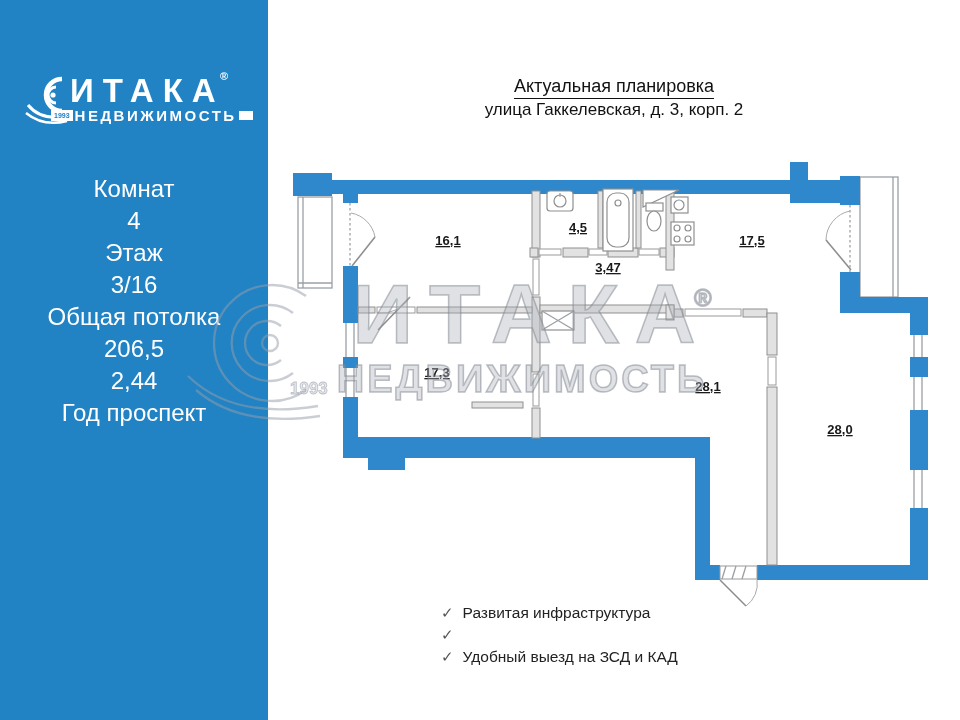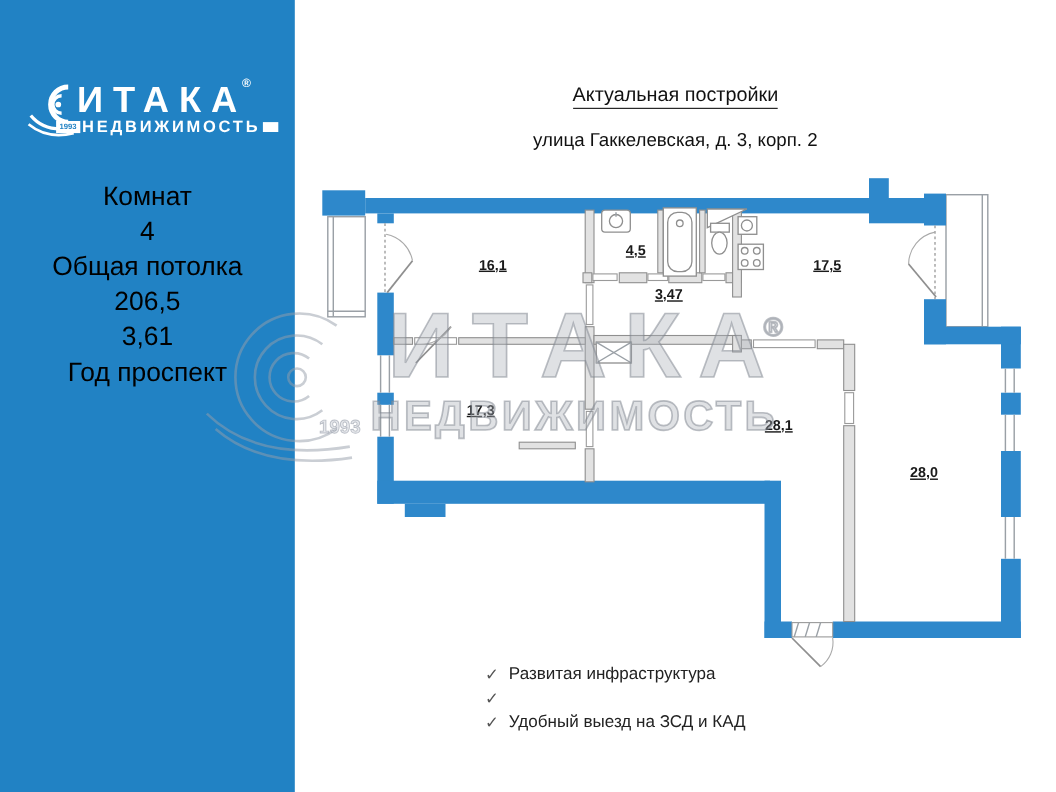--- a/index.html
+++ b/index.html
@@ -11,26 +11,26 @@
   .sidebar { position:absolute; left:0; top:0; width:268px; height:720px; background:#2182c4; }
   .logo-row { position:absolute; left:24px; top:70px; width:230px; height:62px; }
   .logo-swirl { position:absolute; left:0; top:0; }
   .logo-brand { position:absolute; left:46px; top:2px; color:#fff; font-size:33px; font-weight:bold; letter-spacing:9px; white-space:nowrap; }
   .logo-reg { position:absolute; left:196px; top:0px; color:#fff; font-size:11px; font-weight:bold; }
   .logo-tagrow { position:absolute; left:27px; top:38px; display:flex; align-items:center; gap:2px; }
   .logo-yearbox { background:#fff; color:#2182c4; font-size:7px; font-weight:bold; padding:2px 3px; line-height:1; }
   .logo-tagline { color:#fff; font-size:15px; font-weight:bold; letter-spacing:2.5px; line-height:1; white-space:nowrap; }
   .logo-endbox { width:14px; height:9px; background:#fff; display:inline-block; }
 
-  .facts { position:absolute; left:0; top:163px; width:268px; text-align:center; color:#000000; font-size:24px; line-height:32px; }
+  .facts { position:absolute; left:0; top:173px; width:268px; text-align:center; color:#ffffff; font-size:24px; line-height:32px; }
 
   
   .plan-header { position:absolute; left:268px; top:76px; width:692px; text-align:center; color:#111; }
   .plan-title { display:inline-block; font-size:18px; border-bottom:1.5px solid #111; padding-bottom:1px; }
-  .plan-address { margin-top:19px; font-size:17px; }
+  .plan-address { margin-top:1px; font-size:17px; }
 
   
   .plan-svg { position:absolute; left:290px; top:145px; }
   .wall { fill:#2e88cb; }
   .gwall { fill:#e2e2e2; stroke:#8f8f8f; stroke-width:1; }
   .thinline { stroke:#9aa0a6; stroke-width:1.3; fill:none; }
   .fixture { stroke:#8f8f8f; stroke-width:1.2; fill:#fff; }
   .door-dotted { stroke:#999; stroke-width:1.2; stroke-dasharray:2.5,2.5; fill:none; }
   .door-leaf { stroke:#8f8f8f; stroke-width:1.6; fill:none; }
   .door-arc { stroke:#aaa; stroke-width:1; fill:none; }
@@ -68,29 +68,31 @@
       <div class="logo-tagrow">
         <span class="logo-yearbox">1993</span>
         <span class="logo-tagline">НЕДВИЖИМОСТЬ</span>
         <span class="logo-endbox"></span>
       </div>
     </div>
 
     <div class="facts">
       <div>Комнат</div>
       <div>4</div>
+      <div>Этаж</div>
+      <div>3/16</div>
       <div>Общая потолка</div>
       <div>206,5</div>
-      <div>3,61</div>
+      <div>2,44</div>
       <div>Год проспект</div>
     </div>
   </div>
 
   <div class="plan-header">
-    <div class="plan-title">Актуальная постройки</div>
+    <div class="plan-title">Актуальная планировка</div>
     <div class="plan-address">улица Гаккелевская, д. 3, корп. 2</div>
   </div>
 
   <svg class="plan-svg" width="650" height="470" viewBox="0 0 650 470">
 
     <g>
       <rect x="8" y="52" width="34" height="91" class="thinline"></rect>
       <line x1="13" y1="52" x2="13" y2="143" class="thinline"></line>
       <line x1="8" y1="138" x2="42" y2="138" class="thinline"></line>
     </g>

